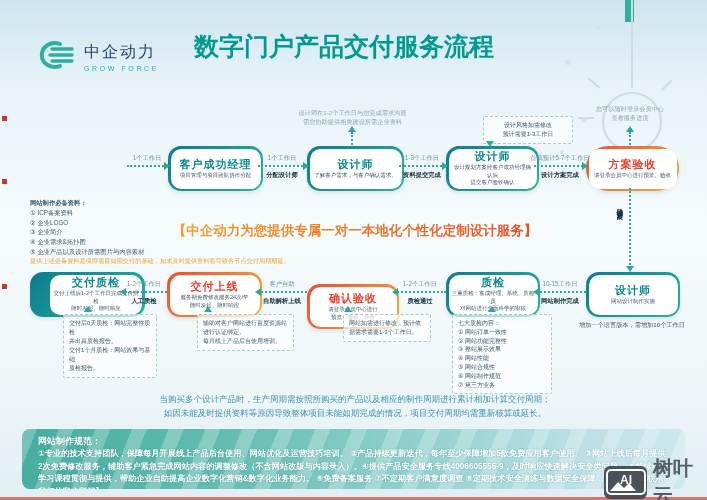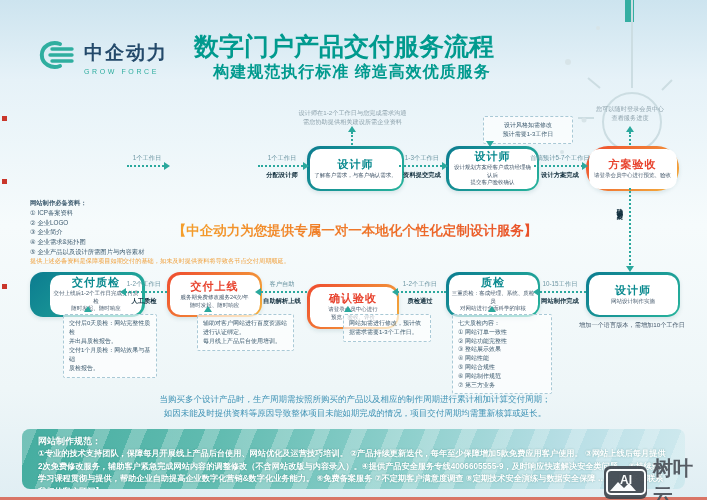--- a/index.html
+++ b/index.html
@@ -1,21 +1,21 @@
 <!DOCTYPE html>
 <html lang="zh"><head>
 <meta charset="utf-8">
 <style>
   html,body{margin:0;padding:0;}
   body{font-family:"Liberation Sans","DejaVu Sans",sans-serif;}
   .page{position:relative;width:707px;height:500px;overflow:hidden;
         background:linear-gradient(180deg,#cde4ef 0%,#e6f2f8 16%,#f6fbfc 45%,#eef6f8 78%,#e0eef3 100%);}
   .abs{position:absolute;}
   
-  .brand-name{font-size:19px;font-weight:bold;color:#23496a;letter-spacing:2px;}
+  .brand-name{font-size:16px;font-weight:normal;color:#23496a;letter-spacing:2px;}
   .brand-sub{font-size:7px;color:#2fae9f;letter-spacing:2.6px;margin-top:2px;}
   .main-title{font-size:25px;font-weight:bold;color:#009a8e;text-align:center;}
   .sub-title{font-size:16px;font-weight:bold;color:#009a8e;text-align:center;letter-spacing:1px;}
   
   .fbox{position:absolute;border-radius:13px;padding:2.5px;box-shadow:0 2px 4px rgba(20,80,90,.12);}
   .fbox.teal{background:linear-gradient(135deg,#0c7c90,#27b39c);}
   .fbox.red{background:linear-gradient(135deg,#ef4b2f,#f3b13c);}
   .fbox-in{background:#fff;border-radius:10.5px;width:100%;height:100%;box-sizing:border-box;
            display:flex;flex-direction:column;align-items:center;justify-content:center;gap:2px;padding:2px 3px;}
   .fbox-title{font-size:11px;font-weight:bold;letter-spacing:1px;line-height:12px;}
@@ -76,21 +76,20 @@
         <path d="M30 6 A13 12 0 1 0 30 28" fill="none" stroke="#2fae9f" stroke-width="4" stroke-linecap="round"></path>
         <path d="M22 11 h20 M20 17 h22 M22 23 h20" fill="none" stroke="#2fae9f" stroke-width="3.4" stroke-linecap="round"></path>
       </svg>
     </span>
     <span>
       <div class="brand-name">中企动力</div>
       <div class="brand-sub">GROW FORCE</div>
     </span>
   </div>
   <div class="main-title abs" style="left:144px;top:30px;width:400px;">数字门户产品交付服务流程</div>
-  <div class="sub-title abs" style="left:152px;top:62px;width:400px;">构建规范执行标准  缔造高效优质服务</div>
 
   <div class="abs" style="left:548px;top:0;">
     <svg width="140" height="185" viewBox="0 0 140 185">
       <g stroke="#ccdde2" fill="none" stroke-width="2">
         <line x1="84" y1="0" x2="84" y2="88"></line>
         <circle cx="84" cy="122" r="29"></circle>
         <rect x="73" y="152" width="22" height="15" rx="3"></rect>
         <line x1="40" y1="78" x2="52" y2="88"></line>
         <line x1="30" y1="118" x2="46" y2="118"></line>
         <line x1="40" y1="158" x2="52" y2="148"></line>
@@ -112,20 +111,26 @@
 
   <div class="note-dash pre" style="left:483px;top:116px;width:90px;text-align:center;">设计风格如需修改
 预计需要1-3工作日</div>
   <div class="tri-dn" style="left:486px;top:141px;"></div>
 
   <div class="annot pre" style="left:570px;top:104px;width:120px;">您可以随时登录会员中心
 查看服务进度</div>
   <div class="varrow" style="left:629px;top:132px;height:13px;"></div>
   <div class="tri-up" style="left:626px;top:126px;"></div>
 
+  <div class="fbox teal" style="left:168px;top:146px;width:90px;height:40px;">
+    <div class="fbox-in">
+      <div class="fbox-title t-teal">客户成功经理</div>
+      <div class="fbox-sub pre">项目管理与项目团队协作分配</div>
+    </div>
+  </div>
   <div class="fbox teal" style="left:307px;top:146px;width:92px;height:40px;">
     <div class="fbox-in">
       <div class="fbox-title t-teal">设计师</div>
       <div class="fbox-sub pre">了解客户需求，与客户确认需求。</div>
     </div>
   </div>
   <div class="fbox teal" style="left:446px;top:146px;width:88px;height:40px;">
     <div class="fbox-in">
       <div class="fbox-title t-teal">设计师</div>
       <div class="fbox-sub pre">设计规划方案经客户成功经理确认后

